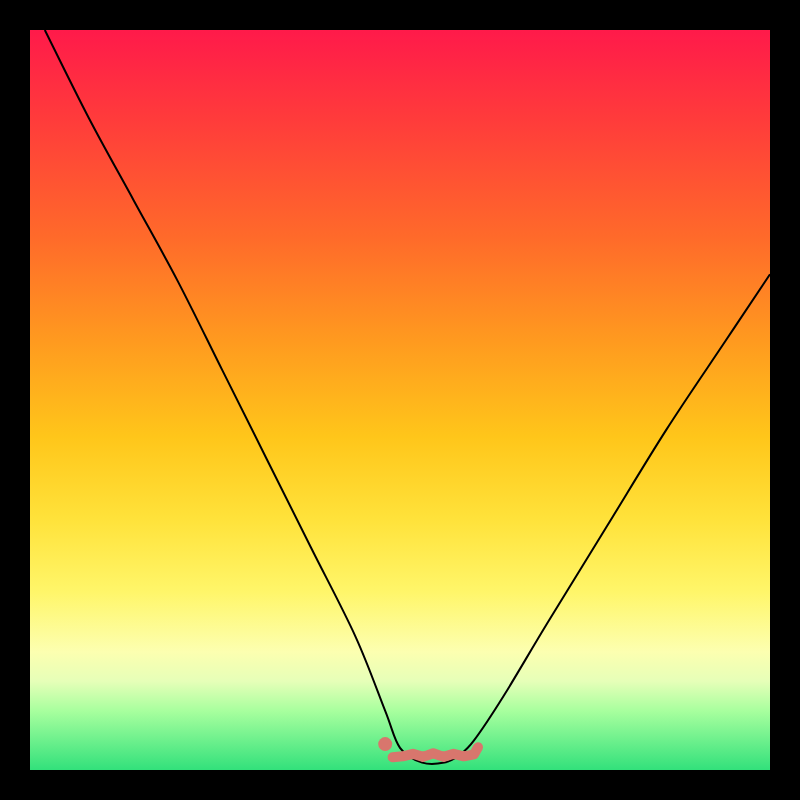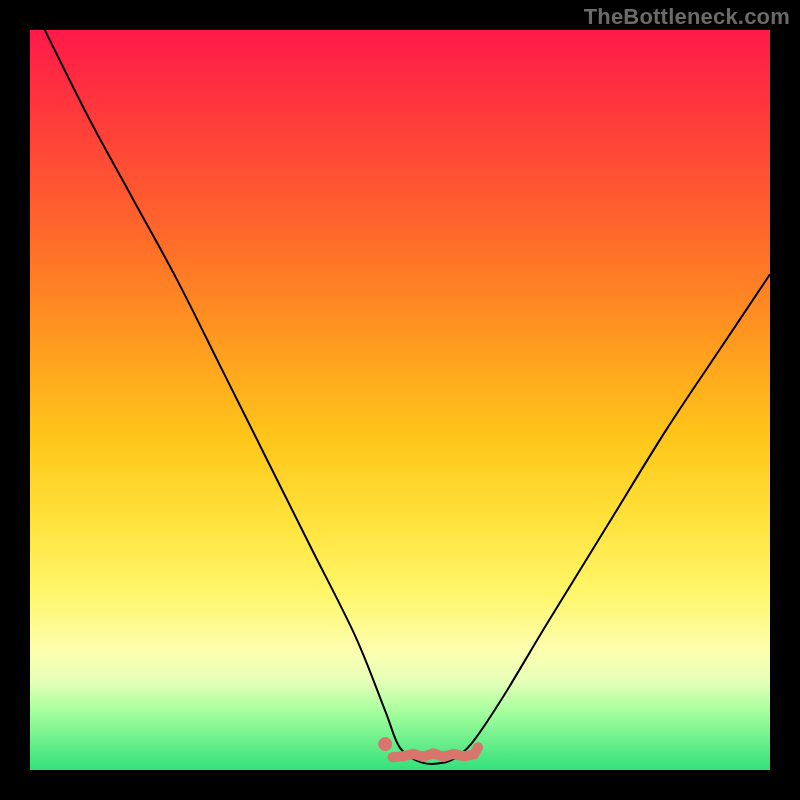--- a/index.html
+++ b/index.html
@@ -75,14 +75,13 @@
 <body>
 
 <div class="frame">
   <div class="plot-area">
     <svg class="overlay" viewBox="0 0 740 740">
       <path id="curve-path" class="curve" d="M 14.8 0 C 22.200000000000003 14.799999999999992, 44.4 60.433333333333294, 59.2 88.79999999999995 C 74 117.16666666666661, 88.80000000000001 143.0666666666666, 103.60000000000001 170.19999999999993 C 118.4 197.33333333333326, 133.2 223.2333333333333, 148 251.59999999999997 C 162.8 279.96666666666664, 177.6 310.79999999999995, 192.4 340.4 C 207.20000000000002 370, 222 399.59999999999997, 236.8 429.2 C 251.60000000000002 458.8, 266.4 488.4, 281.2 518 C 296 547.6, 313.2666666666667 579.6666666666666, 325.6 606.8 C 337.93333333333334 633.9333333333333, 347.8 662.3, 355.2 680.8 C 362.59999999999997 699.3, 363.8333333333333 709.1666666666666, 370 717.8 C 376.1666666666667 726.4333333333333, 384.80000000000007 730.1333333333333, 392.20000000000005 732.6 C 399.6 735.0666666666667, 408.23333333333335 733.8333333333334, 414.40000000000003 732.6 C 420.5666666666667 731.3666666666667, 424.26666666666665 728.9000000000001, 429.2 725.2 C 434.1333333333333 721.5, 436.6 720.2666666666667, 444 710.4 C 451.4 700.5333333333333, 461.2666666666667 685.7333333333333, 473.6 666 C 485.93333333333334 646.2666666666667, 500.73333333333335 620.3666666666667, 518 592 C 535.2666666666667 563.6333333333333, 557.4666666666667 527.8666666666667, 577.2 495.79999999999995 C 596.9333333333334 463.7333333333333, 616.6666666666666 430.4333333333333, 636.4 399.59999999999997 C 656.1333333333333 368.76666666666665, 678.3333333333333 336.7, 695.5999999999999 310.8 C 712.8666666666666 284.90000000000003, 732.6 255.29999999999998, 740 244.2"></path>
       <path id="marker-path" class="marker-line" d="M 362.59999999999997 727.2 L 372.775 726.3000000000001 L 382.95 723.8000000000001 L 393.125 726.9000000000001 L 403.29999999999995 723.2 L 413.47499999999997 726.9000000000001 L 423.65 723.8000000000001 L 433.825 726.3000000000001 L 444 724.4000000000001 L 448 717.2"></path>
       <circle id="marker-dot" class="marker-dot" r="7" cx="355.2" cy="714.1"></circle>
     </svg>
   </div>
-  <div class="watermark">TheBottleneck.com</div>
 </div>
 
 </body></html>

